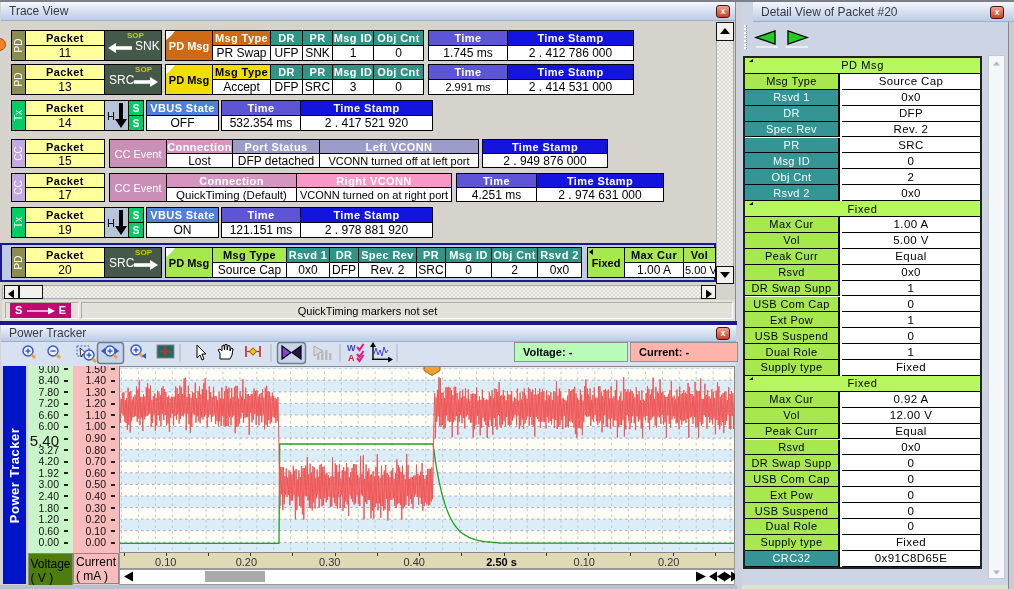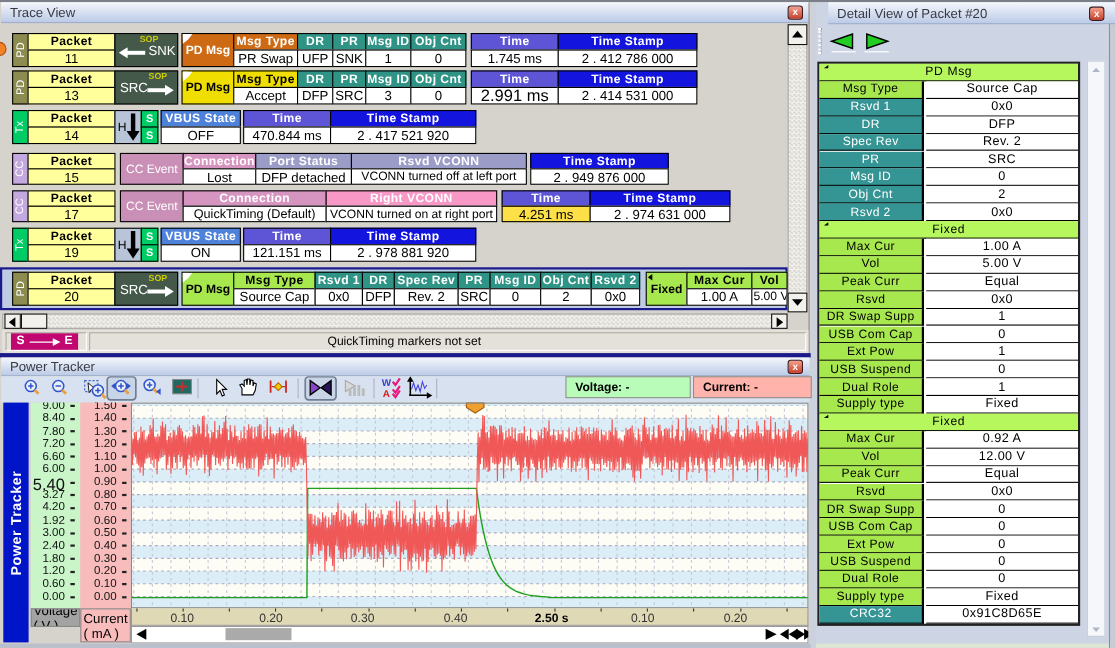--- a/index.html
+++ b/index.html
@@ -98,69 +98,69 @@
 <div class="c " style="left:212px;top:79px;width:59px;height:16px;background:#fff;color:#000;font-size:12px;border:1px solid #000;">Accept</div>
 <div class="c " style="left:270px;top:64px;width:33px;height:16px;background:#2F9485;color:#fff;font-size:11px;border:1px solid #000;font-weight:bold;letter-spacing:0.4px;">DR</div>
 <div class="c " style="left:270px;top:79px;width:33px;height:16px;background:#fff;color:#000;font-size:12px;border:1px solid #000;">DFP</div>
 <div class="c " style="left:302px;top:64px;width:31px;height:16px;background:#2F9485;color:#fff;font-size:11px;border:1px solid #000;font-weight:bold;letter-spacing:0.4px;">PR</div>
 <div class="c " style="left:302px;top:79px;width:31px;height:16px;background:#fff;color:#000;font-size:12px;border:1px solid #000;">SRC</div>
 <div class="c " style="left:332px;top:64px;width:42px;height:16px;background:#2F9485;color:#fff;font-size:11px;border:1px solid #000;font-weight:bold;letter-spacing:0.4px;">Msg ID</div>
 <div class="c " style="left:332px;top:79px;width:42px;height:16px;background:#fff;color:#000;font-size:12px;border:1px solid #000;">3</div>
 <div class="c " style="left:373px;top:64px;width:51px;height:16px;background:#2F9485;color:#fff;font-size:11px;border:1px solid #000;font-weight:bold;letter-spacing:0.4px;">Obj Cnt</div>
 <div class="c " style="left:373px;top:79px;width:51px;height:16px;background:#fff;color:#000;font-size:12px;border:1px solid #000;">0</div>
 <div class="c " style="left:428px;top:64px;width:80px;height:16px;background:#5E55D6;color:#fff;font-size:11px;border:1px solid #000;font-weight:bold;letter-spacing:0.4px;">Time</div>
-<div class="c " style="left:428px;top:79px;width:80px;height:16px;background:#fff;color:#000;font-size:15px;border:1px solid #000;">2.991 ms</div>
+<div class="c " style="left:428px;top:79px;width:80px;height:16px;background:#fff;color:#000;font-size:11px;border:1px solid #000;">2.991 ms</div>
 <div class="c " style="left:507px;top:64px;width:127px;height:16px;background:#1414DF;color:#fff;font-size:11px;border:1px solid #000;font-weight:bold;letter-spacing:0.4px;">Time Stamp</div>
 <div class="c " style="left:507px;top:79px;width:127px;height:16px;background:#fff;color:#000;font-size:12px;border:1px solid #000;">2 . 414 531 000</div>
 <div class="c" style="left:11px;top:100px;width:15px;height:31px;background:#00CC66;border:1px solid #000;">
     <span style="transform:rotate(-90deg);color:#fff;font-size:10px;">Tx</span>
   </div>
 <div class="c " style="left:25px;top:100px;width:80px;height:16px;background:#FFFF9C;color:#000;font-size:11px;border:1px solid #000;font-weight:bold;letter-spacing:0.4px;">Packet</div>
 <div class="c " style="left:25px;top:115px;width:80px;height:16px;background:#FFFF9C;color:#000;font-size:12px;border:1px solid #000;">14</div>
 <div class="c " style="left:104px;top:100px;width:25px;height:31px;background:#B8C4D8;color:#000;font-size:11px;border:1px solid #000;">
     <span style="position:absolute;left:2px;top:9px;color:#000;font-size:11px">H</span>
 <svg width="12" height="26" style="position:absolute;left:10px;top:2px">
       <rect x="4" y="0" width="4" height="17" fill="#000"></rect>
       <polygon points="0,16 12,16 6,25" fill="#000"></polygon>
     </svg>
   </div>
 <div class="c " style="left:128px;top:100px;width:16px;height:16px;background:#00CC66;color:#fff;font-size:10px;border:1px solid #000;font-weight:bold;">S</div>
 <div class="c " style="left:128px;top:115px;width:16px;height:16px;background:#00CC66;color:#fff;font-size:10px;border:1px solid #000;font-weight:bold;">S</div>
 <div class="c " style="left:146px;top:100px;width:73px;height:16px;background:#4E82DA;color:#fff;font-size:11px;border:1px solid #000;font-weight:bold;letter-spacing:0.4px;">VBUS State</div>
 <div class="c " style="left:146px;top:115px;width:73px;height:16px;background:#fff;color:#000;font-size:12px;border:1px solid #000;">OFF</div>
 <div class="c " style="left:221px;top:100px;width:80px;height:16px;background:#5E55D6;color:#fff;font-size:11px;border:1px solid #000;font-weight:bold;letter-spacing:0.4px;">Time</div>
-<div class="c " style="left:221px;top:115px;width:80px;height:16px;background:#fff;color:#000;font-size:12px;border:1px solid #000;">470.844 ms</div>
+<div class="c " style="left:221px;top:115px;width:80px;height:16px;background:#fff;color:#000;font-size:12px;border:1px solid #000;">532.354 ms</div>
 <div class="c " style="left:300px;top:100px;width:133px;height:16px;background:#1414DF;color:#fff;font-size:11px;border:1px solid #000;font-weight:bold;letter-spacing:0.4px;">Time Stamp</div>
 <div class="c " style="left:300px;top:115px;width:133px;height:16px;background:#fff;color:#000;font-size:12px;border:1px solid #000;">2 . 417 521 920</div>
 <div class="c" style="left:11px;top:139px;width:15px;height:29px;background:#C4A8E0;border:1px solid #000;">
     <span style="transform:rotate(-90deg);color:#fff;font-size:10px;">CC</span>
   </div>
 <div class="c " style="left:25px;top:139px;width:80px;height:15px;background:#FFFF9C;color:#000;font-size:11px;border:1px solid #000;font-weight:bold;letter-spacing:0.4px;">Packet</div>
 <div class="c " style="left:25px;top:153px;width:80px;height:15px;background:#FFFF9C;color:#000;font-size:12px;border:1px solid #000;">15</div>
 <div class="c " style="left:109px;top:139px;width:58px;height:29px;background:#C98FB6;color:#fff;font-size:11px;border:1px solid #000;">CC Event</div>
 <div class="c " style="left:166px;top:139px;width:67px;height:15px;background:#D695C1;color:#fff;font-size:11px;border:1px solid #000;font-weight:bold;letter-spacing:0.4px;">Connection</div>
 <div class="c " style="left:166px;top:153px;width:67px;height:15px;background:#fff;color:#000;font-size:12px;border:1px solid #000;">Lost</div>
 <div class="c " style="left:232px;top:139px;width:88px;height:15px;background:#9C9CC8;color:#fff;font-size:11px;border:1px solid #000;font-weight:bold;letter-spacing:0.4px;">Port Status</div>
 <div class="c " style="left:232px;top:153px;width:88px;height:15px;background:#fff;color:#000;font-size:12px;border:1px solid #000;">DFP detached</div>
-<div class="c " style="left:319px;top:139px;width:160px;height:15px;background:#9C9CC8;color:#fff;font-size:11px;border:1px solid #000;font-weight:bold;letter-spacing:0.4px;">Rsvd VCONN</div>
+<div class="c " style="left:319px;top:139px;width:160px;height:15px;background:#9C9CC8;color:#fff;font-size:11px;border:1px solid #000;font-weight:bold;letter-spacing:0.4px;">Left VCONN</div>
 <div class="c " style="left:319px;top:153px;width:160px;height:15px;background:#fff;color:#000;font-size:11px;border:1px solid #000;">VCONN turned off at left port</div>
 <div class="c " style="left:482px;top:139px;width:126px;height:15px;background:#1414DF;color:#fff;font-size:11px;border:1px solid #000;font-weight:bold;letter-spacing:0.4px;">Time Stamp</div>
 <div class="c " style="left:482px;top:153px;width:126px;height:15px;background:#fff;color:#000;font-size:12px;border:1px solid #000;">2 . 949 876 000</div>
 <div class="c" style="left:11px;top:173px;width:15px;height:29px;background:#C4A8E0;border:1px solid #000;">
     <span style="transform:rotate(-90deg);color:#fff;font-size:10px;">CC</span>
   </div>
 <div class="c " style="left:25px;top:173px;width:80px;height:15px;background:#FFFF9C;color:#000;font-size:11px;border:1px solid #000;font-weight:bold;letter-spacing:0.4px;">Packet</div>
 <div class="c " style="left:25px;top:187px;width:80px;height:15px;background:#FFFF9C;color:#000;font-size:12px;border:1px solid #000;">17</div>
 <div class="c " style="left:109px;top:173px;width:58px;height:29px;background:#C98FB6;color:#fff;font-size:11px;border:1px solid #000;">CC Event</div>
 <div class="c " style="left:166px;top:173px;width:131px;height:15px;background:#D695C1;color:#fff;font-size:11px;border:1px solid #000;font-weight:bold;letter-spacing:0.4px;">Connection</div>
 <div class="c " style="left:166px;top:187px;width:131px;height:15px;background:#fff;color:#000;font-size:11.5px;border:1px solid #000;">QuickTiming (Default)</div>
 <div class="c " style="left:296px;top:173px;width:156px;height:15px;background:#F898C6;color:#fff;font-size:11px;border:1px solid #000;font-weight:bold;letter-spacing:0.4px;">Right VCONN</div>
 <div class="c " style="left:296px;top:187px;width:156px;height:15px;background:#fff;color:#000;font-size:11px;border:1px solid #000;">VCONN turned on at right port</div>
 <div class="c " style="left:456px;top:173px;width:81px;height:15px;background:#5E55D6;color:#fff;font-size:11px;border:1px solid #000;font-weight:bold;letter-spacing:0.4px;">Time</div>
-<div class="c " style="left:456px;top:187px;width:81px;height:15px;background:#fde047;color:#000;font-size:12px;border:1px solid #000;">4.251 ms</div>
+<div class="c " style="left:456px;top:187px;width:81px;height:15px;background:#ffffff;color:#000;font-size:12px;border:1px solid #000;">4.251 ms</div>
 <div class="c " style="left:536px;top:173px;width:128px;height:15px;background:#1414DF;color:#fff;font-size:11px;border:1px solid #000;font-weight:bold;letter-spacing:0.4px;">Time Stamp</div>
 <div class="c " style="left:536px;top:187px;width:128px;height:15px;background:#fff;color:#000;font-size:12px;border:1px solid #000;">2 . 974 631 000</div>
 <div class="c" style="left:11px;top:207px;width:15px;height:31px;background:#00CC66;border:1px solid #000;">
     <span style="transform:rotate(-90deg);color:#fff;font-size:10px;">Tx</span>
   </div>
 <div class="c " style="left:25px;top:207px;width:80px;height:16px;background:#FFFF9C;color:#000;font-size:11px;border:1px solid #000;font-weight:bold;letter-spacing:0.4px;">Packet</div>
 <div class="c " style="left:25px;top:222px;width:80px;height:16px;background:#FFFF9C;color:#000;font-size:12px;border:1px solid #000;">19</div>
 <div class="c " style="left:104px;top:207px;width:25px;height:31px;background:#B8C4D8;color:#000;font-size:11px;border:1px solid #000;">
     <span style="position:absolute;left:2px;top:9px;color:#000;font-size:11px">H</span>
 <svg width="12" height="26" style="position:absolute;left:10px;top:2px">
@@ -349,21 +349,21 @@
     <div style="position:absolute;left:111px;top:25.2px;width:4px;height:2px;background:#222"></div>
     <div style="position:absolute;left:28px;top:8.1px;width:31px;text-align:right;font-size:10.5px;color:#111">8.40</div>
     <div style="position:absolute;left:64px;top:13.6px;width:4px;height:2px;background:#222"></div>
     <div style="position:absolute;left:76px;top:8.1px;width:30px;text-align:right;font-size:10.5px;color:#111">1.40</div>
     <div style="position:absolute;left:111px;top:13.6px;width:4px;height:2px;background:#222"></div>
     <div style="position:absolute;left:28px;top:-3.5px;width:31px;text-align:right;font-size:10.5px;color:#111">9.00</div>
     <div style="position:absolute;left:64px;top:2.0px;width:4px;height:2px;background:#222"></div>
     <div style="position:absolute;left:76px;top:-3.5px;width:30px;text-align:right;font-size:10.5px;color:#111">1.50</div>
     <div style="position:absolute;left:111px;top:2.0px;width:4px;height:2px;background:#222"></div>
   </div>
-<div class="c" style="left:28px;top:553px;width:45px;height:17px;background:#a3a3a3;border:1px solid #888;flex-direction:column;font-size:12px;color:#000;line-height:14px">Voltage<br>( V )</div>
+<div class="c" style="left:28px;top:553px;width:45px;height:35px;background:#4d7c0f;border:1px solid #888;flex-direction:column;font-size:12px;color:#000;line-height:14px">Voltage<br>( V )</div>
 <div class="c" style="left:73px;top:553px;width:46px;height:31px;background:#F8BCBC;border:1px solid #888;flex-direction:column;font-size:12px;color:#000;line-height:14px">Current<br>( mA )</div>
 <svg width="616" height="187" style="position:absolute;left:119px;top:366px;background:#FDFDF6">
     <rect x="0" y="14.2" width="616" height="11.6" fill="#DBEDF7"></rect>
     <rect x="0" y="37.3" width="616" height="11.6" fill="#DBEDF7"></rect>
     <rect x="0" y="60.5" width="616" height="11.6" fill="#DBEDF7"></rect>
     <rect x="0" y="83.7" width="616" height="11.6" fill="#DBEDF7"></rect>
     <rect x="0" y="106.8" width="616" height="11.6" fill="#DBEDF7"></rect>
     <rect x="0" y="130.0" width="616" height="11.6" fill="#DBEDF7"></rect>
     <rect x="0" y="153.1" width="616" height="11.6" fill="#DBEDF7"></rect>
     <rect x="0" y="176.3" width="616" height="10.7" fill="#DBEDF7"></rect>

